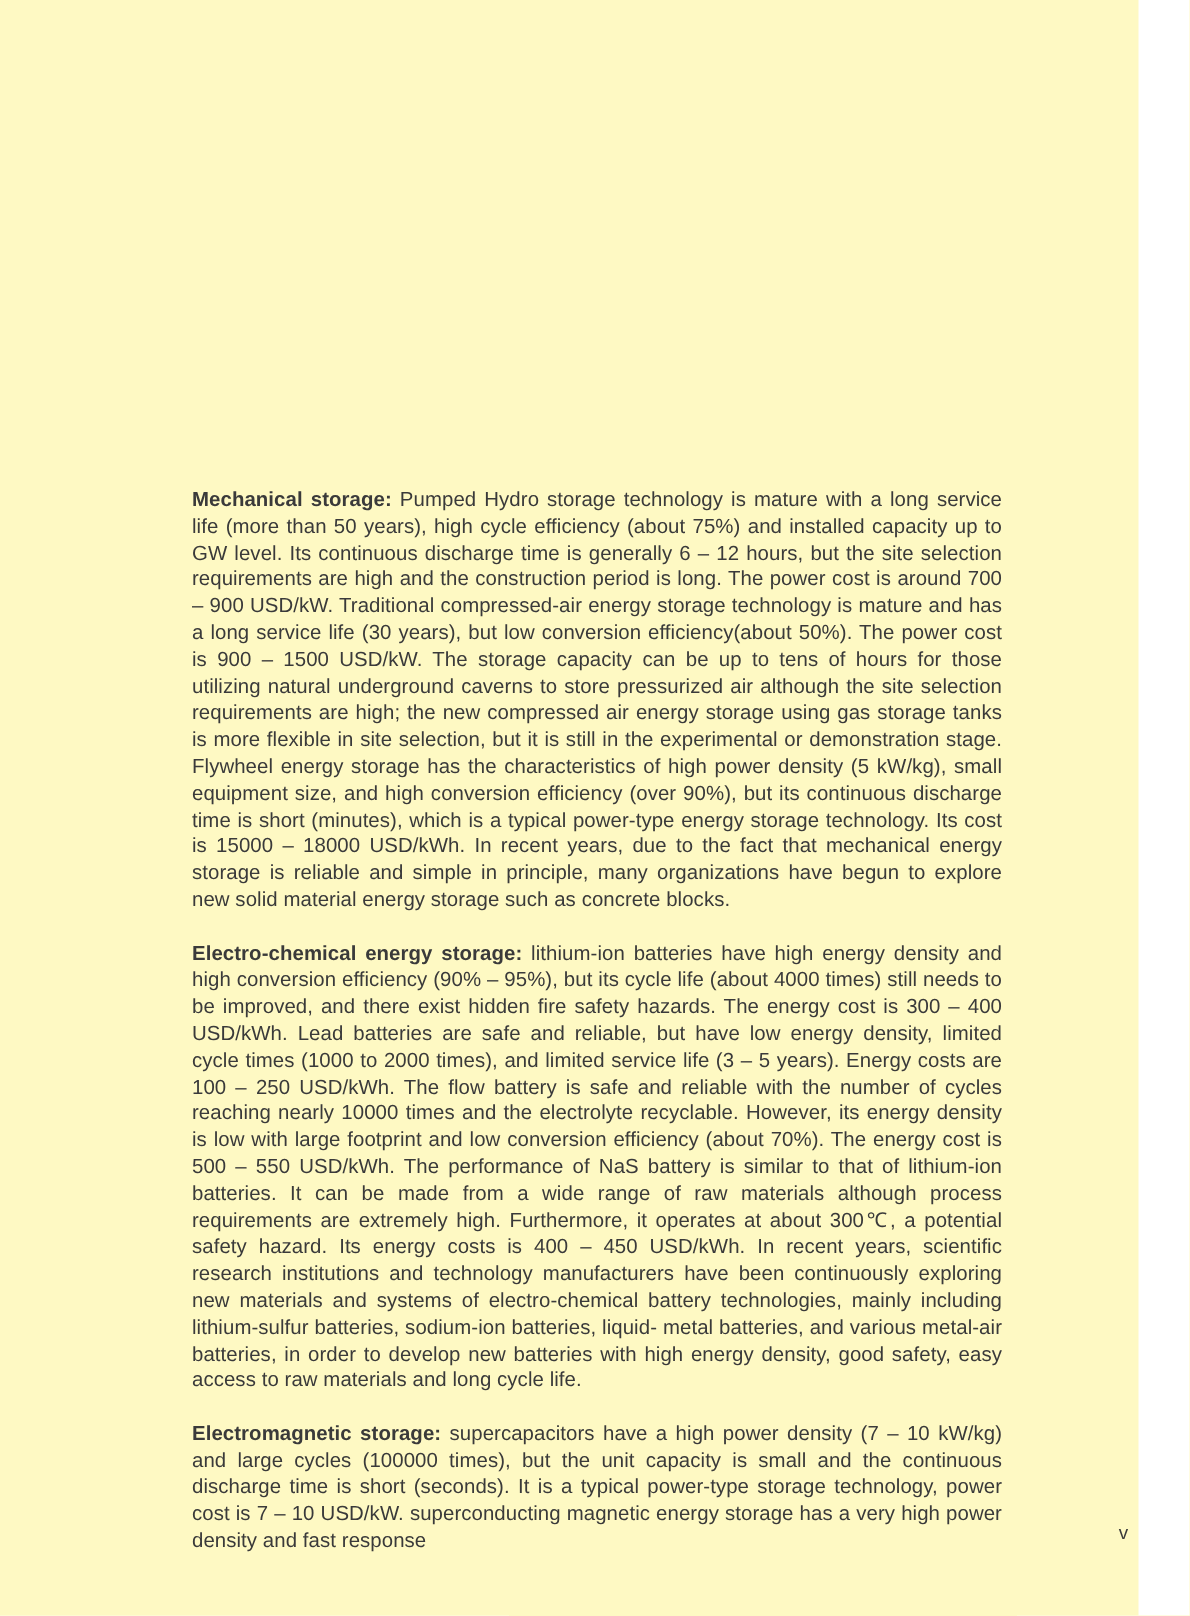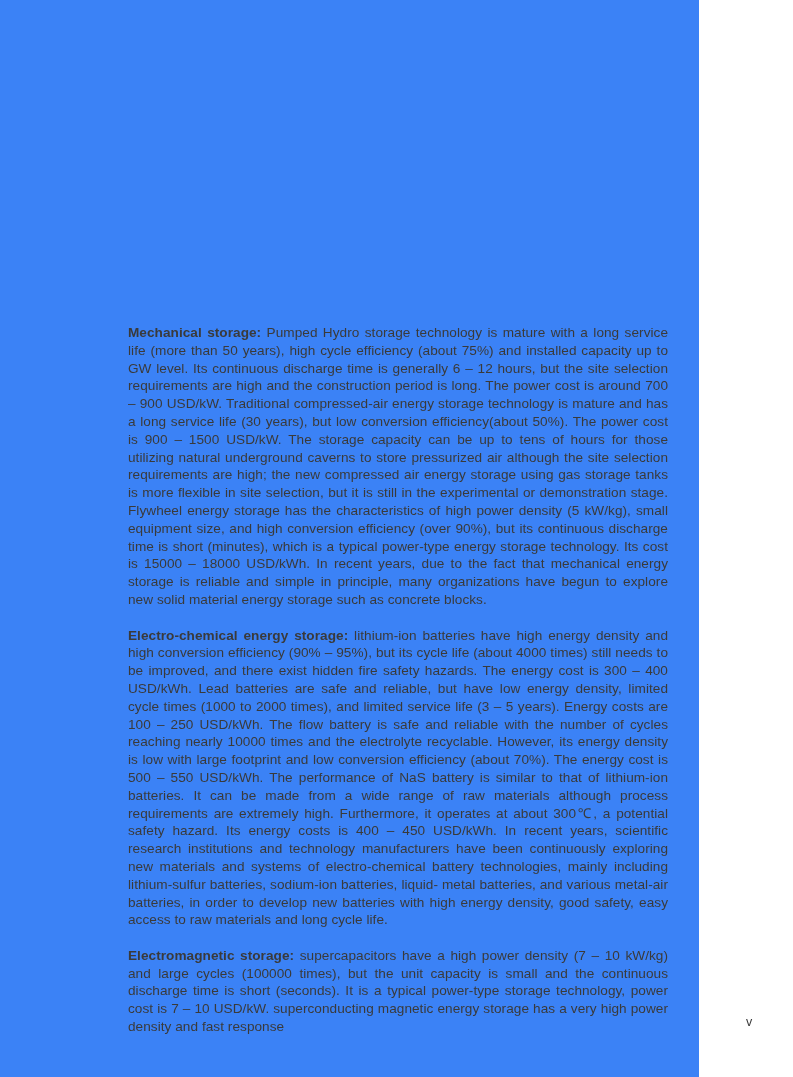--- a/index.html
+++ b/index.html
@@ -11,23 +11,23 @@
     height: 1077px;
     background: #ffffff;
     position: relative;
     overflow: hidden;
     font-family: "Liberation Sans", sans-serif;
   }
   .page {
     position: absolute;
     left: 0;
     top: 0;
-    width: 699px;
+    width: 759px;
     height: 1077px;
-    background: #3b82f6;
+    background: #fef9c3;
   }
   .text-block {
     position: absolute;
     left: 128px;
     top: 324px;
     width: 540px;
   }
   .para {
     margin: 0 0 17.8px 0;
     font-size: 13.6px;

